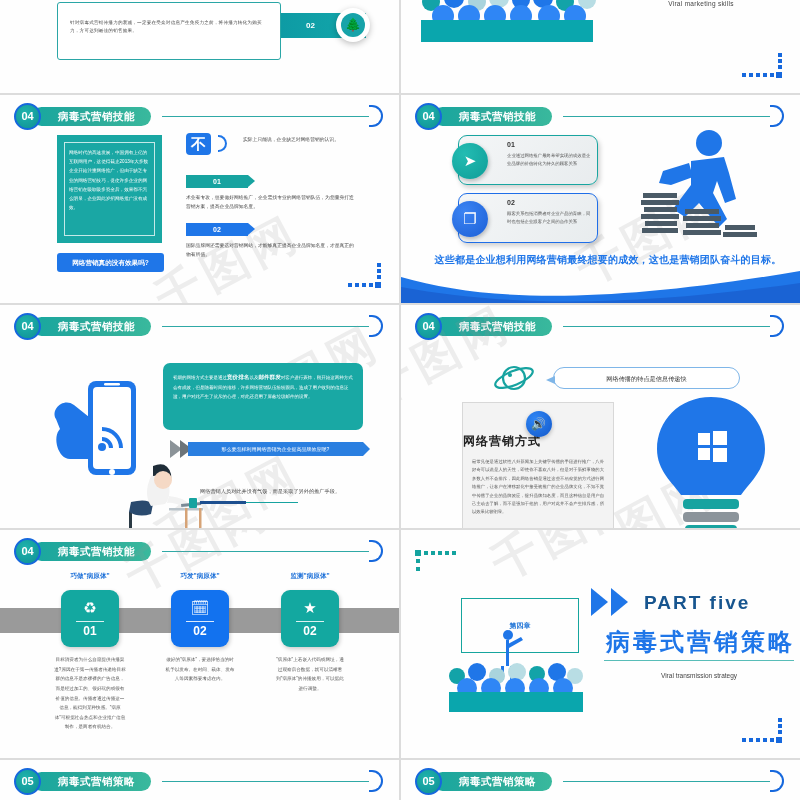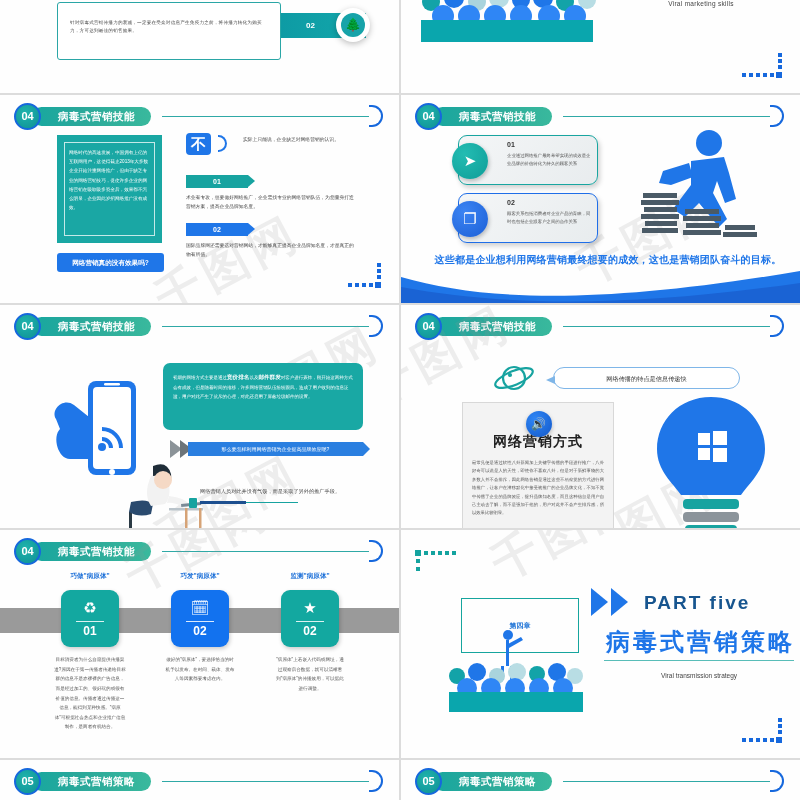--- a/index.html
+++ b/index.html
@@ -203,21 +203,21 @@
   }
   .s6-bubble::before {
     content:''; position: absolute; left: -8px; top: 8px; width: 0; height: 0;
     border-top: 4px solid transparent; border-bottom: 4px solid transparent;
     border-right: 9px solid #7fb6e8;
   }
   .s6-card {
     position: absolute; left: 61px; top: 97px; width: 152px; height: 128px;
     background: #f3f3f3; border: 1px solid #d8d8d8;
   }
-  .s6-card h3 { text-align: center; font-size: 14px; color: #222; margin-top: 30px; letter-spacing: 1px; }
+  .s6-card h3 { text-align: left; font-size: 12px; color: #222; margin-top: 30px; letter-spacing: 1px; }
   .s6-card p { margin: 8px 9px 0 9px; font-size: 4.3px; line-height: 1.95; color: #555; text-align: justify; }
   .s6-speaker {
     position: absolute; left: 63px; top: 8px; width: 26px; height: 26px;
     border-radius: 50%; background: radial-gradient(circle at 35% 30%, #2f86f5, #1358c9);
     color: #fff; font-size: 12px; line-height: 26px; text-align: center;
     box-shadow: 0 2px 4px rgba(0,0,0,.25);
   }
 
   
   .s7-bar { position: absolute; left: 0; top: 78px; width: 399px; height: 25px; background: #9a9a9a; }

